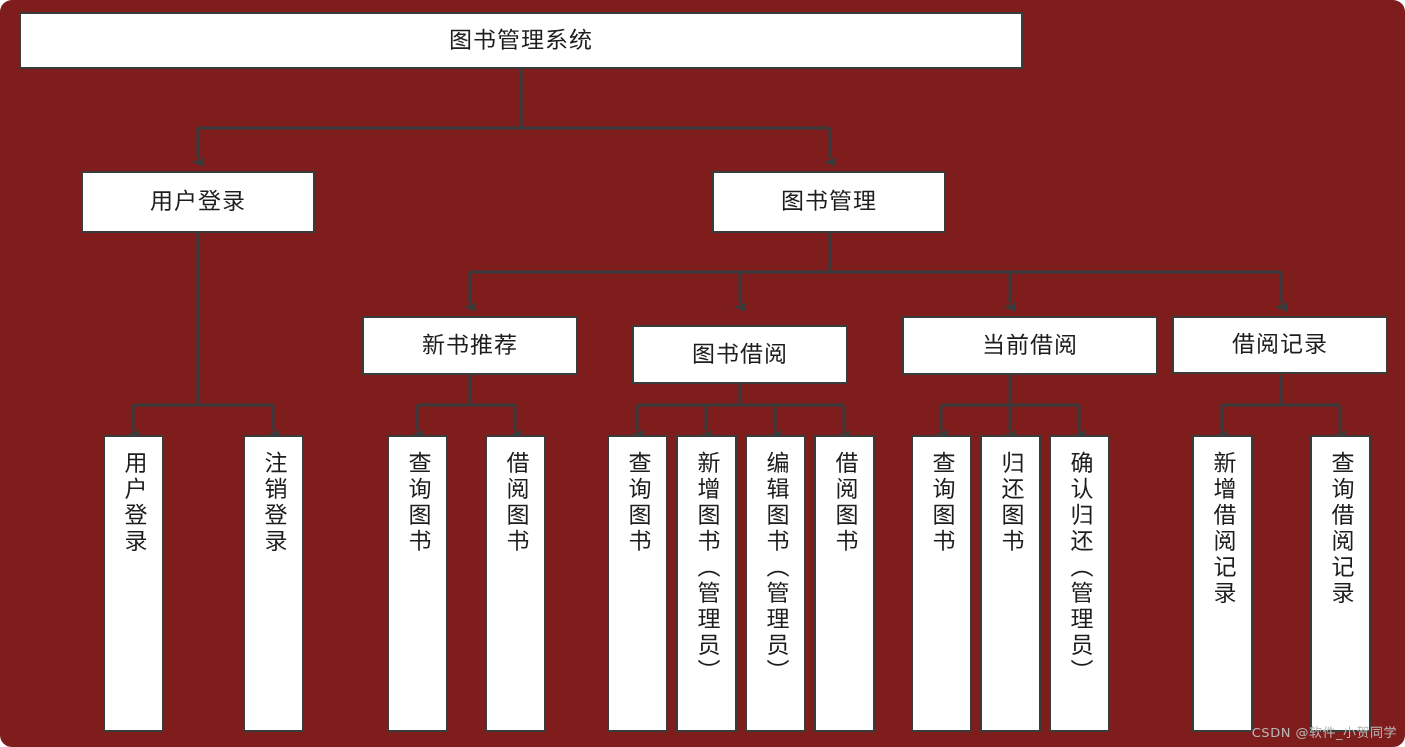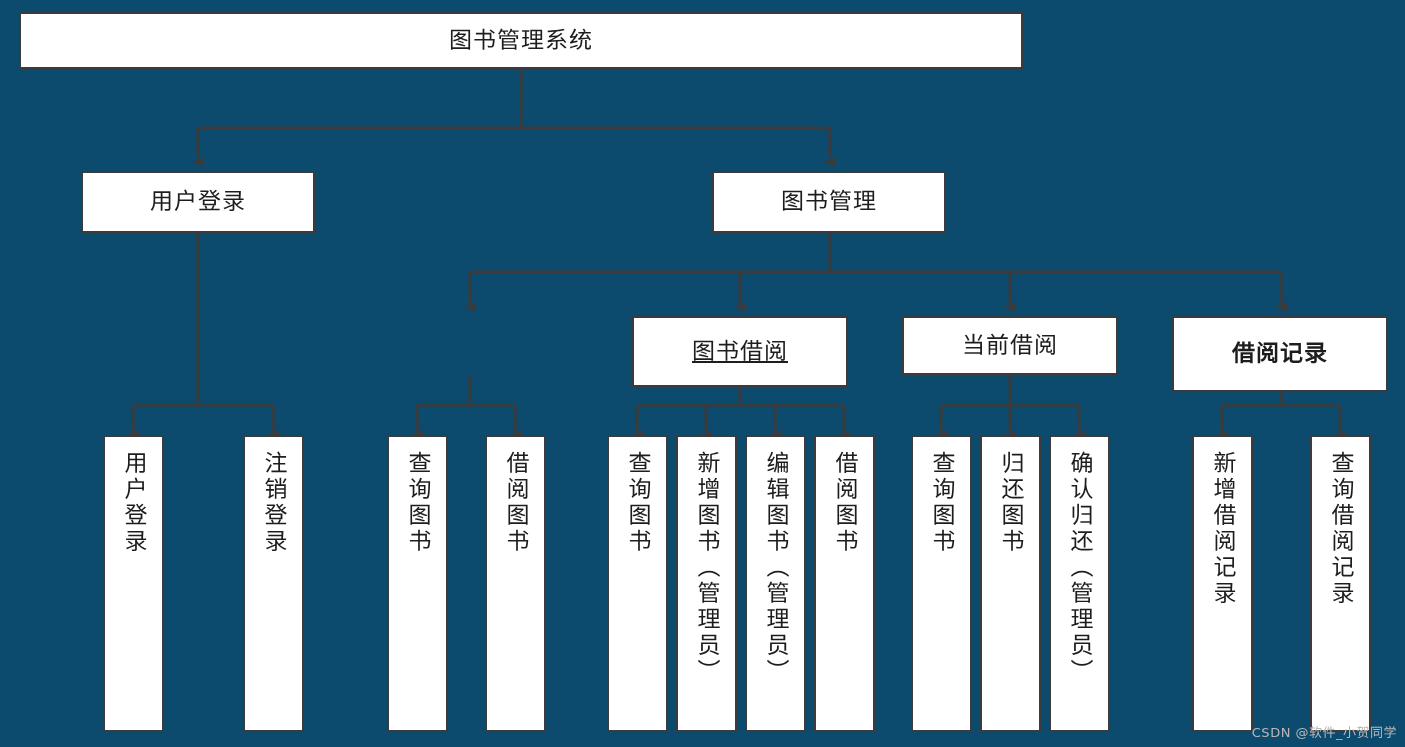--- a/index.html
+++ b/index.html
@@ -8,22 +8,23 @@
     padding: 0;
     background: #ffffff;
   }
   body {
     font-family: "DejaVu Sans", "Liberation Sans", sans-serif;
   }
   #diagram-root {
     position: relative;
     width: 1405px;
     height: 747px;
-    background: #0c4a6e;
+    background: #7f1d1d;
     overflow: hidden;
+    border-radius: 12px;
   }
   #diagram-svg {
     position: absolute;
     left: 0;
     top: 0;
     width: 1405px;
     height: 747px;
   }
   
   .node {
@@ -136,27 +137,30 @@
     <span class="node-label">图书管理系统</span>
   </div>
 
   <div class="node horiz" style="left:81px; top:171px; width:234px; height:62px;">
     <span class="node-label">用户登录</span>
   </div>
   <div class="node horiz" style="left:712px; top:171px; width:234px; height:62px;align-items:center;">
     <span class="node-label">图书管理</span>
   </div>
 
-  <div class="node horiz" style="left:632px; top:316px; width:216px; height:71px;text-decoration:underline;">
+  <div class="node horiz" style="left:362px; top:316px; width:216px; height:59px;">
+    <span class="node-label">新书推荐</span>
+  </div>
+  <div class="node horiz" style="left:632px; top:325px; width:216px; height:59px;">
     <span class="node-label">图书借阅</span>
   </div>
-  <div class="node horiz" style="left:902px; top:316px; width:216px; height:59px;">
+  <div class="node horiz" style="left:902px; top:316px; width:256px; height:59px;">
     <span class="node-label">当前借阅</span>
   </div>
-  <div class="node horiz" style="left:1172px; top:316px; width:216px; height:76px;font-weight:bold;">
+  <div class="node horiz" style="left:1172px; top:316px; width:216px; height:58px;">
     <span class="node-label">借阅记录</span>
   </div>
 
   <div class="node vert" style="left:103px; top:435px; width:61px; height:297px;">
     <span class="node-label">用户登录</span>
   </div>
   <div class="node vert" style="left:243px; top:435px; width:61px; height:297px;">
     <span class="node-label">注销登录</span>
   </div>
 

